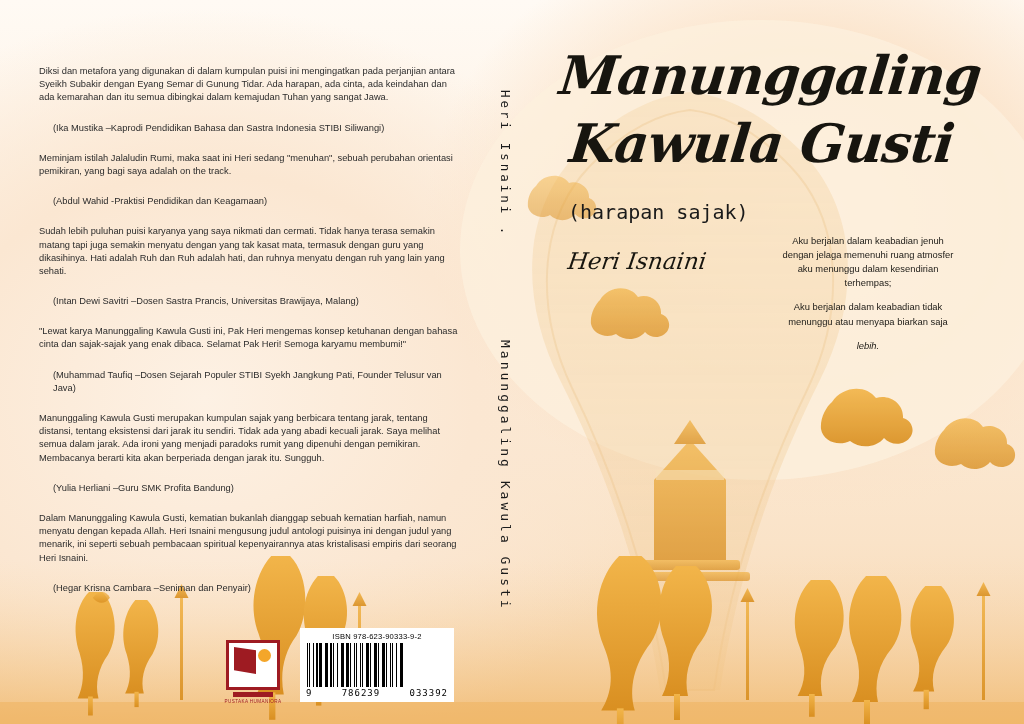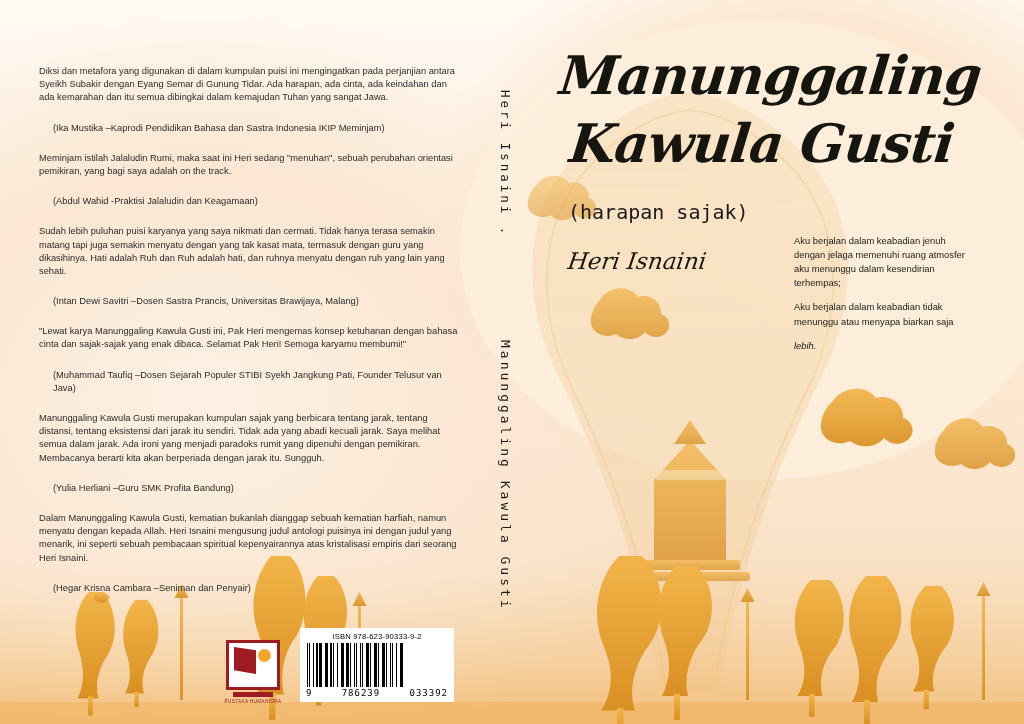--- a/index.html
+++ b/index.html
@@ -49,22 +49,22 @@
   .subtitle{
     position:absolute;left:38px;top:200px;font-size:20px;color:#1a1a1a;
     font-family:"DejaVu Sans Mono","Liberation Mono",monospace;
   }
   .author{
     position:absolute;left:38px;top:248px;font-size:23px;color:#17150f;
     font-family:"DejaVu Serif","Liberation Serif",serif;font-style:italic;
     transform:skewX(-8deg);
   }
   .poem{
-    position:absolute;left:264px;top:234px;width:180px;
-    font-size:9.4px;line-height:1.5;color:#23211c;
+    position:absolute;left:248px;top:234px;width:180px;
+    font-size:9.4px;line-height:1.5;color:#23211c;text-align:center;
   }
   .poem p{margin:0 0 10px 0;}
   .poem .sig{font-style:italic;}
   
   .barcode-box{
     position:absolute;left:300px;top:628px;width:152px;height:72px;
     background:#ffffff;border:1px solid #ffffff;
   }
   .isbn-text{
     text-align:center;font-size:7.6px;letter-spacing:.2px;color:#000;
@@ -213,26 +213,26 @@
     </g>
   </svg>
 
   <div class="back-col">
 
     <div class="blurb">
       <p>Diksi dan metafora yang digunakan di dalam kumpulan puisi ini mengingatkan pada perjanjian antara Syeikh Subakir dengan Eyang Semar di Gunung Tidar.  Ada harapan, ada cinta, ada keindahan dan ada kemarahan dan itu semua dibingkai dalam kemajudan Tuhan yang sangat Jawa.</p>
     </div>
 
     <div class="blurb">
-      <p class="src">(Ika Mustika –Kaprodi Pendidikan Bahasa dan Sastra Indonesia IKIP Meminjam)</p>
+      <p class="src">(Ika Mustika –Kaprodi Pendidikan Bahasa dan Sastra Indonesia STIBI Siliwangi)</p>
     </div>
 
     <div class="blurb">
       <p>Meminjam istilah Jalaludin Rumi, maka saat ini Heri sedang "menuhan", sebuah perubahan orientasi pemikiran, yang bagi saya adalah on the track.</p>
-      <p class="src">(Abdul Wahid -Praktisi Jalaludin dan Keagamaan)</p>
+      <p class="src">(Abdul Wahid -Praktisi Pendidikan dan Keagamaan)</p>
     </div>
 
     <div class="blurb">
       <p>Sudah lebih puluhan puisi karyanya yang saya nikmati dan cermati. Tidak hanya terasa semakin matang tapi juga semakin menyatu dengan yang tak kasat mata, termasuk dengan guru yang dikasihinya. Hati adalah Ruh dan Ruh adalah hati, dan ruhnya menyatu dengan ruh yang lain yang sehati.</p>
       <p class="src">(Intan Dewi Savitri –Dosen Sastra Prancis, Universitas Brawijaya, Malang)</p>
     </div>
 
     <div class="blurb">
       <p>"Lewat karya Manunggaling Kawula Gusti ini, Pak Heri mengemas konsep ketuhanan dengan bahasa cinta dan sajak-sajak yang enak dibaca. Selamat Pak Heri! Semoga karyamu membumi!"</p>
       <p class="src">(Muhammad Taufiq –Dosen Sejarah Populer STIBI Syekh Jangkung Pati, Founder Telusur van Java)</p>

